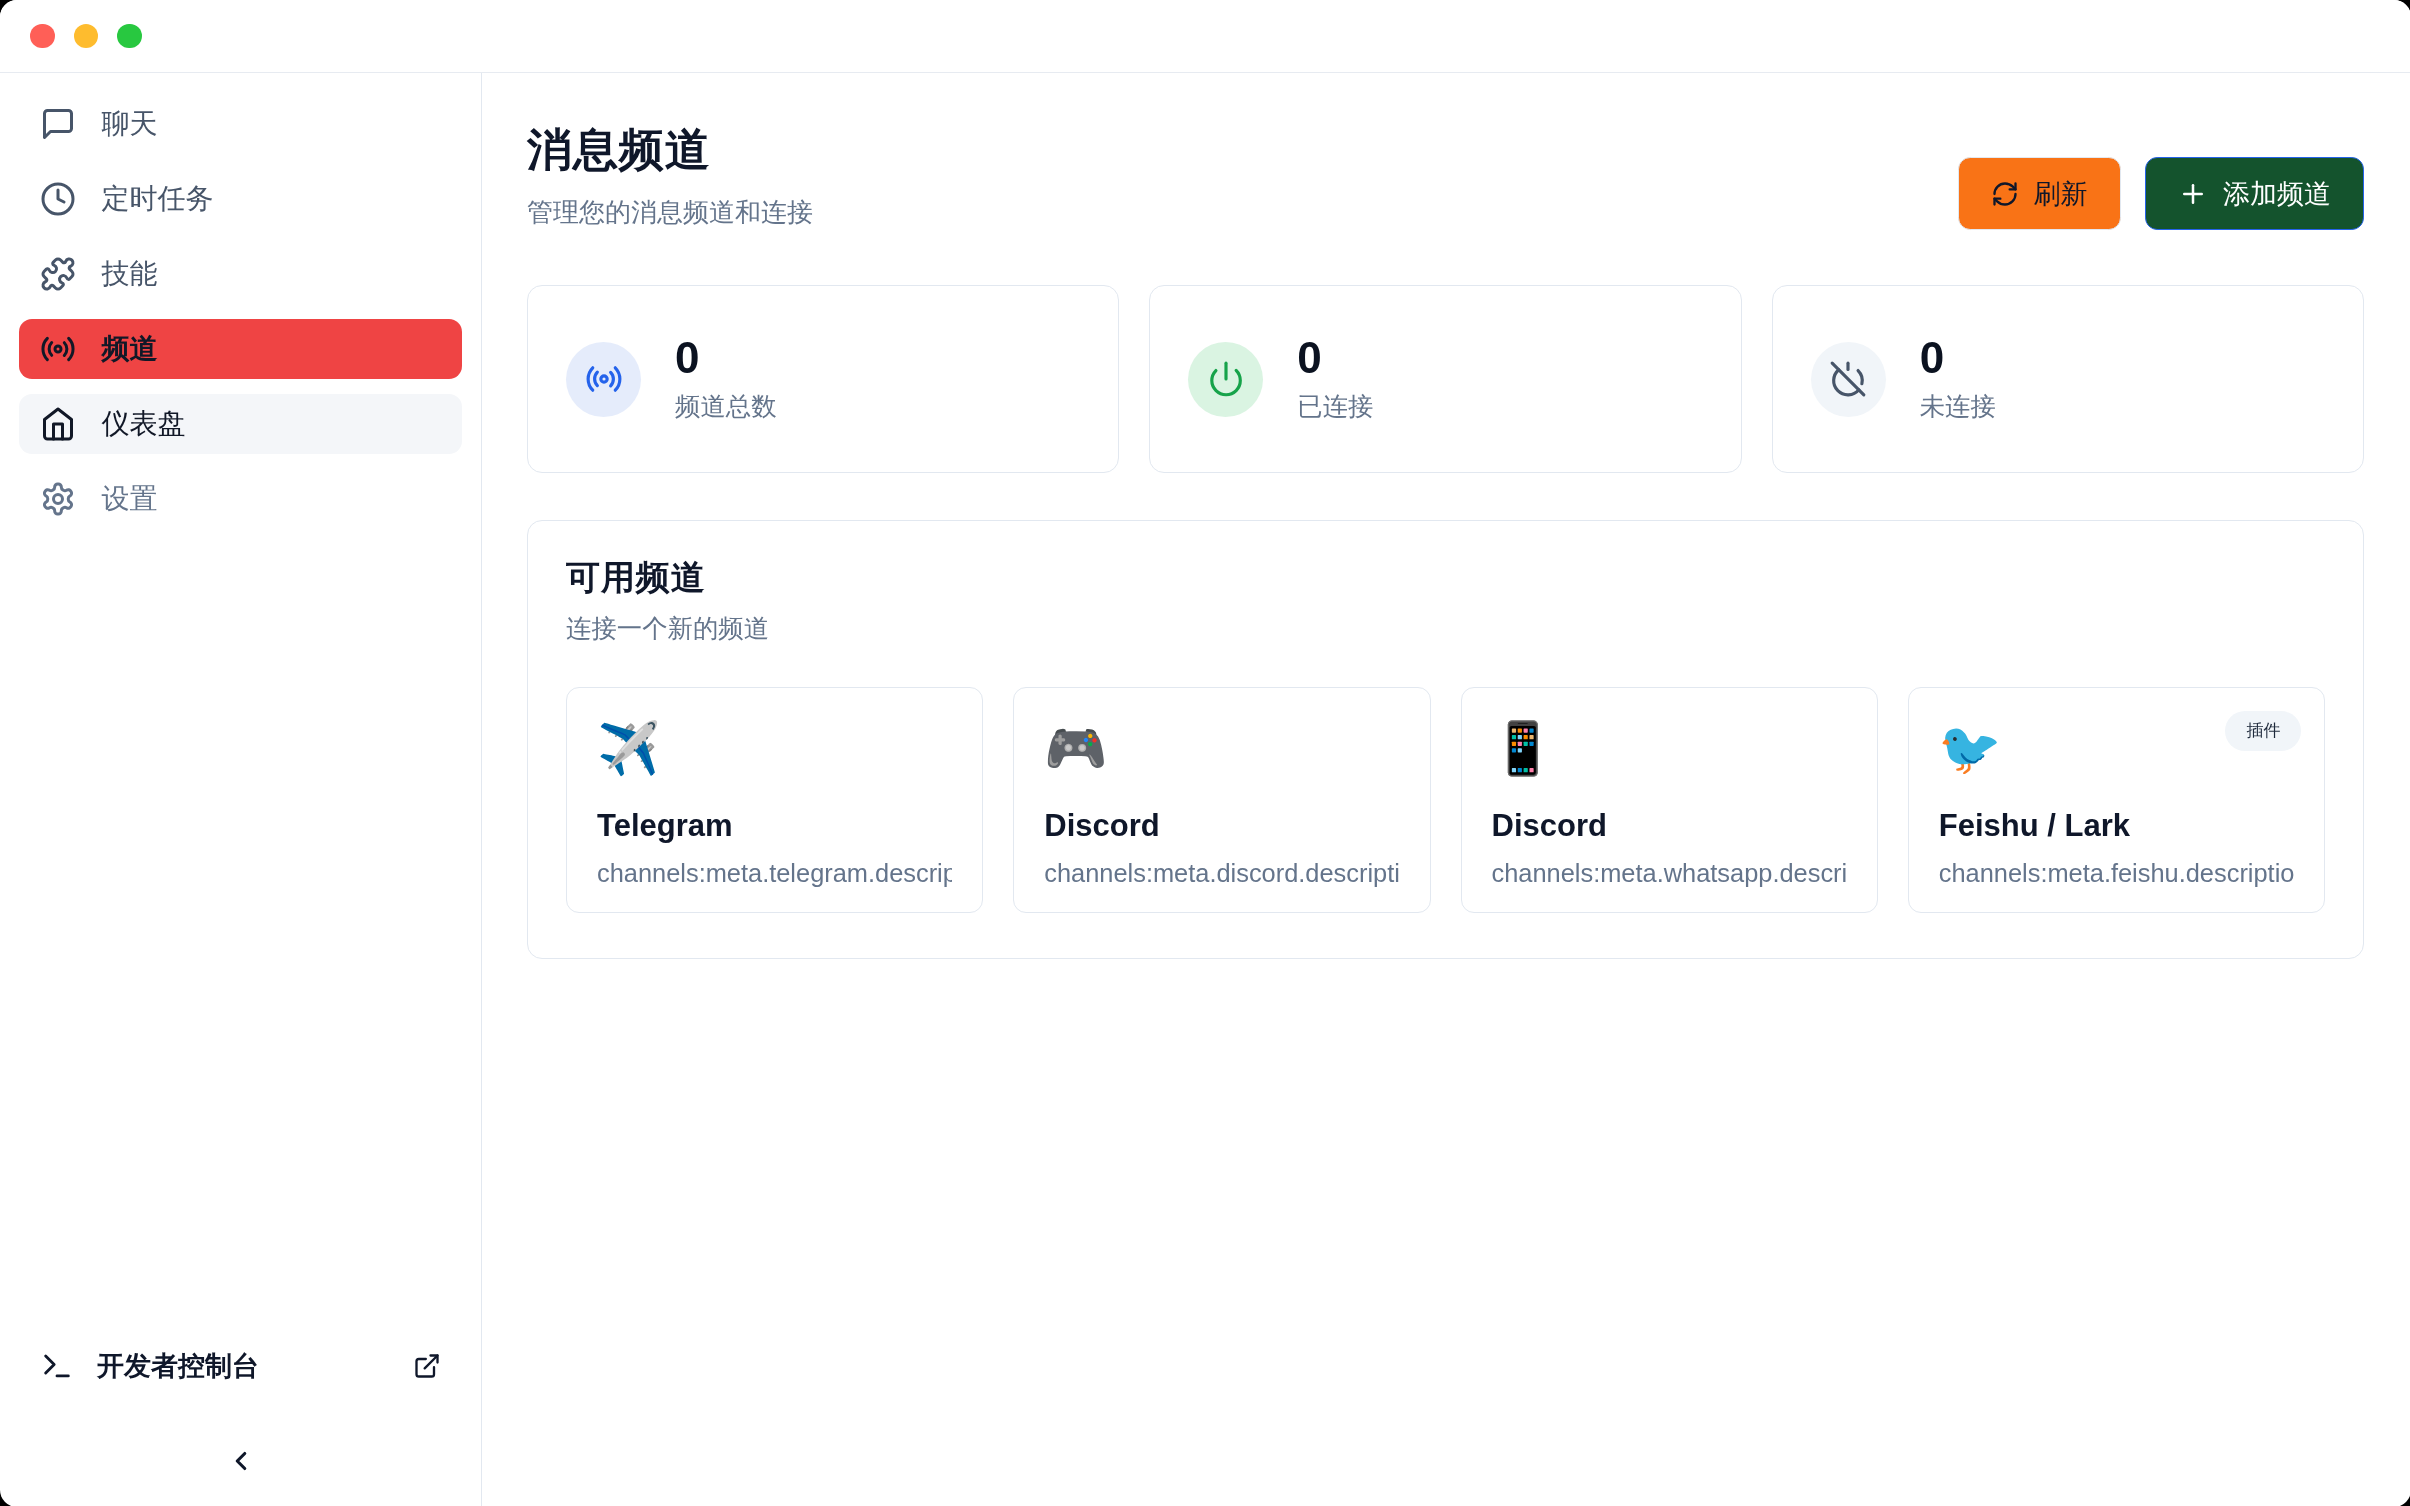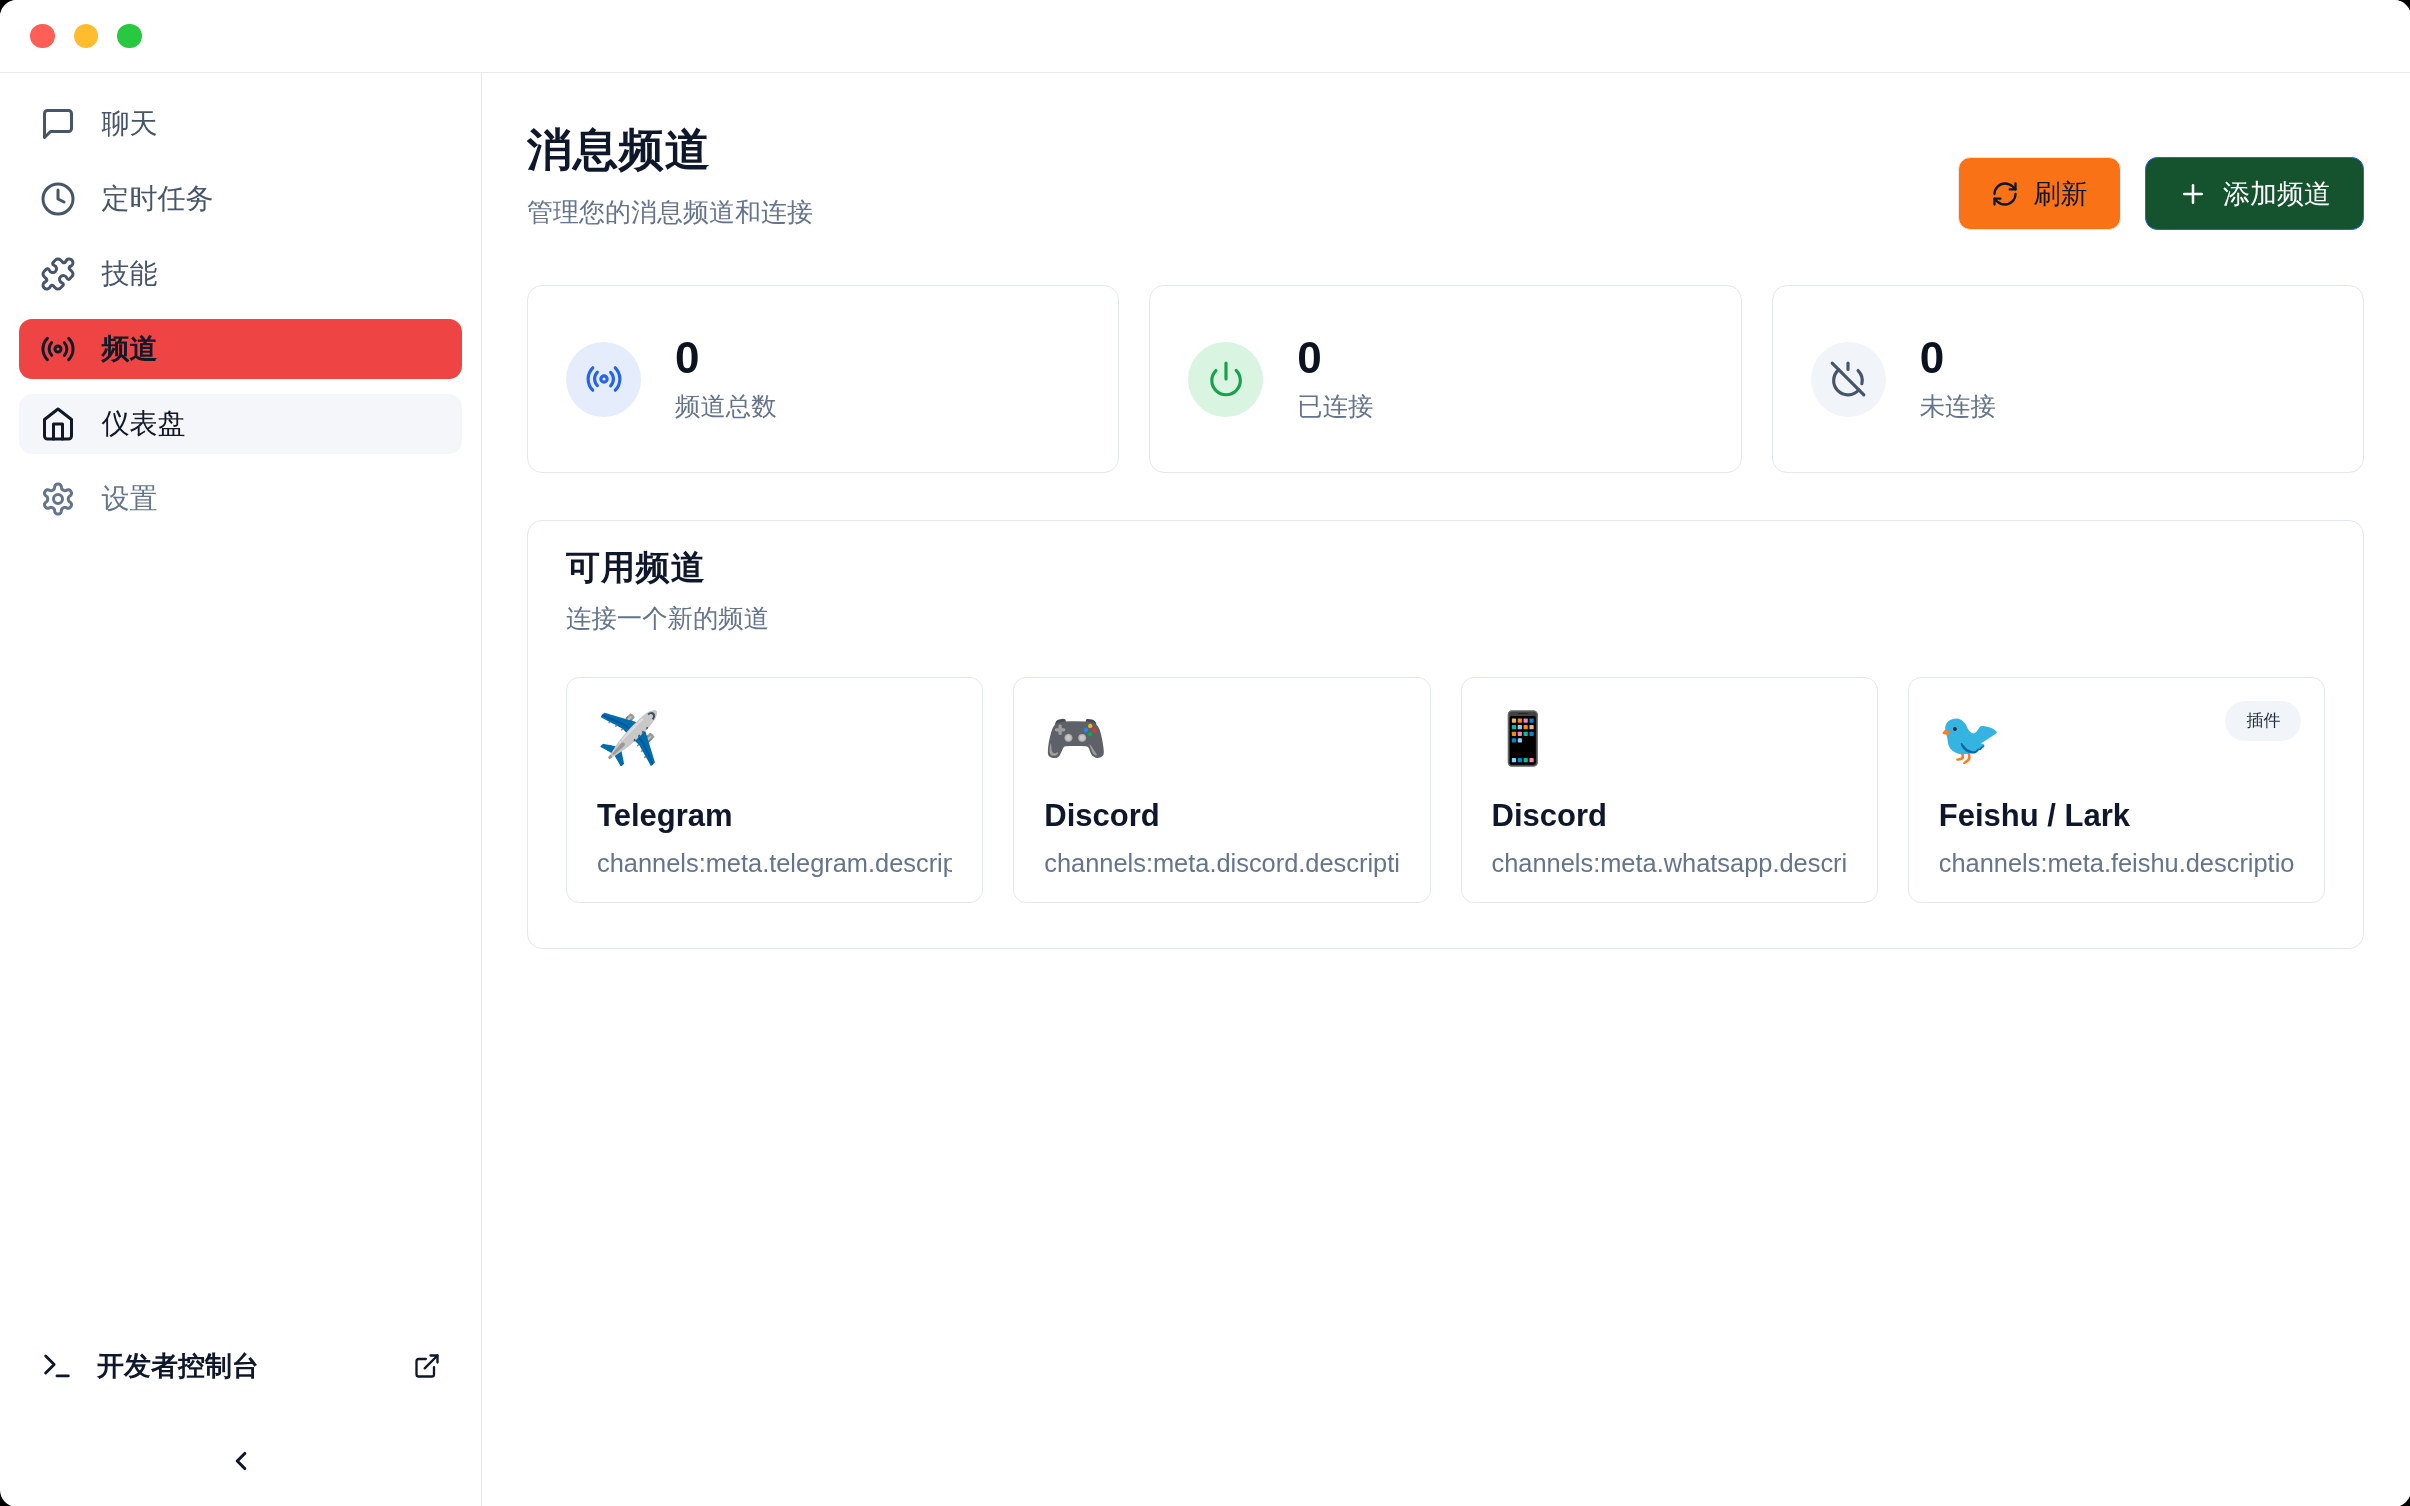--- a/index.html
+++ b/index.html
@@ -44,21 +44,21 @@
   .btn-add svg { width:30px; height:30px; }
 
   .stats { display:flex; gap:30px; margin-top:55px; }
   .stat-card { flex:1; height:188px; border:0.9px solid #e2e8f0; border-radius:15px; background:#fff; display:flex; align-items:center; padding-left:38px; }
   .stat-circle { width:75px; height:75px; border-radius:50%; display:flex; align-items:center; justify-content:center; flex:0 0 75px; }
   .stat-circle svg { width:38px; height:38px; }
   .stat-text { margin-left:34px; }
   .stat-value { font-size:44px; font-weight:700; color:#0b1220; line-height:1.1; }
   .stat-label { font-size:25.4px; color:#64748b; margin-top:7.5px; }
 
-  .available { margin-top:47px; border:0.9px solid #e2e8f0; border-radius:15px; padding:24px 38px 45px; background:#fff; }
+  .available { margin-top:47px; border:0.9px solid #e2e8f0; border-radius:15px; padding:34px 38px 45px; background:#fff; }
   .available-title { font-size:34px; font-weight:700; color:#0f172a; letter-spacing:0.9px; }
   .available-subtitle { font-size:25.4px; color:#64748b; margin-top:11.3px; }
   .channel-grid { display:flex; gap:30px; margin-top:41px; }
   .channel-card { position:relative; flex:1; height:226px; border:0.9px solid #e2e8f0; border-radius:13px; padding:30px 30px 0; background:#fff; cursor:pointer; overflow:hidden; }
   .channel-emoji { font-size:51px; line-height:62px; }
   .channel-name { font-size:31px; font-weight:600; color:#0f172a; margin-top:28px; }
   .channel-desc { font-size:25.4px; color:#64748b; margin-top:15px; white-space:nowrap; overflow:hidden; }
   .plugin-badge { position:absolute; top:22.6px; right:22.6px; background:#f1f5f9; color:#1e293b; border-radius:941px; padding:8.5px 21px; font-size:17px; font-weight:500; }
 </style>
 </head>

